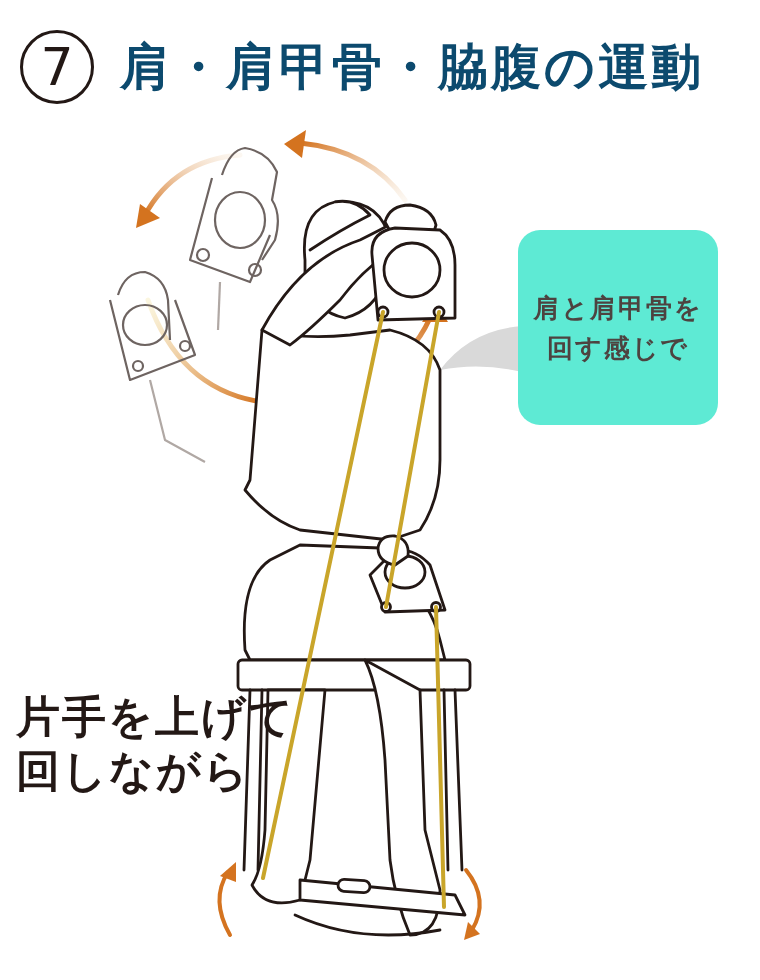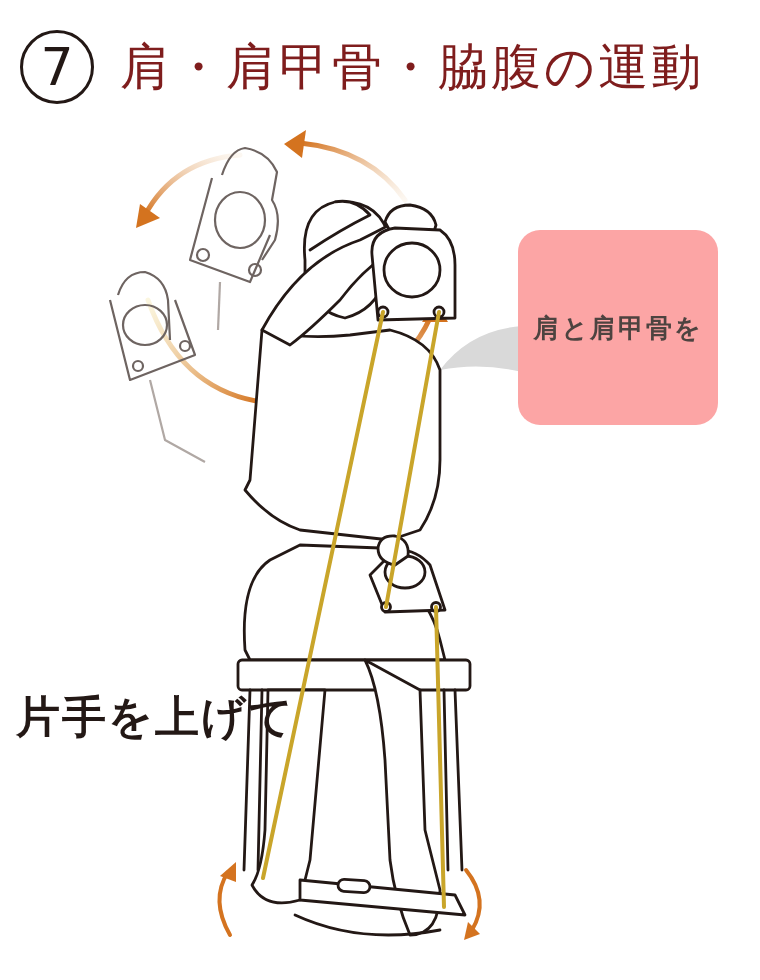--- a/index.html
+++ b/index.html
@@ -2,23 +2,23 @@
 <html><head>
 <meta charset="utf-8">
 <style>
   html, body { margin: 0; padding: 0; background: #ffffff; }
   body { width: 760px; height: 980px; position: relative; overflow: hidden;
          font-family: "DejaVu Sans", sans-serif; }
   .title { position: absolute; left: 20px; top: 22px; height: 90px; display: flex; align-items: center; }
   .num-circle { width: 74px; height: 74px; border: 3px solid #231815; border-radius: 50%;
                 display: flex; align-items: center; justify-content: center;
                 font-size: 52px; font-weight: normal; color: #231815; box-sizing: border-box; }
-  .title-text { margin-left: 26px; font-size: 50px; font-weight: normal; color: #7f1d1d; letter-spacing: 3px; }
+  .title-text { margin-left: 26px; font-size: 50px; font-weight: bold; color: #0c4a6e; letter-spacing: 3px; }
   .bubble { position: absolute; left: 518px; top: 230px; width: 200px; height: 195px;
-            background: #fca5a5; border-radius: 22px; display: flex; flex-direction: column;
+            background: #5eead4; border-radius: 22px; display: flex; flex-direction: column;
             align-items: center; justify-content: center; }
   .bubble-line { font-size: 26px; font-weight: bold; color: #4d4340; line-height: 40px; letter-spacing: 2px; }
   .caption { position: absolute; left: 16px; top: 690px; }
   .cap-line { font-size: 44px; font-weight: bold; color: #231815; line-height: 54px; letter-spacing: 2px; }
   .cap-sub { font-size: 28px; font-weight: bold; color: #231815; line-height: 44px; margin-left: -4px; }
   svg.art { position: absolute; left: 0; top: 0; }
 </style>
 </head>
 <body>
 
@@ -130,17 +130,19 @@
   </g>
 </svg>
 
 <div class="title">
   <div class="num-circle">7</div>
   <div class="title-text">肩・肩甲骨・脇腹の運動</div>
 </div>
 
 <div class="bubble">
   <div class="bubble-line">肩と肩甲骨を</div>
+  <div class="bubble-line">回す感じで</div>
 </div>
 
 <div class="caption">
   <div class="cap-line">片手を上げて</div>
+  <div class="cap-line">回しながら</div>
 </div>
 
 </body></html>

